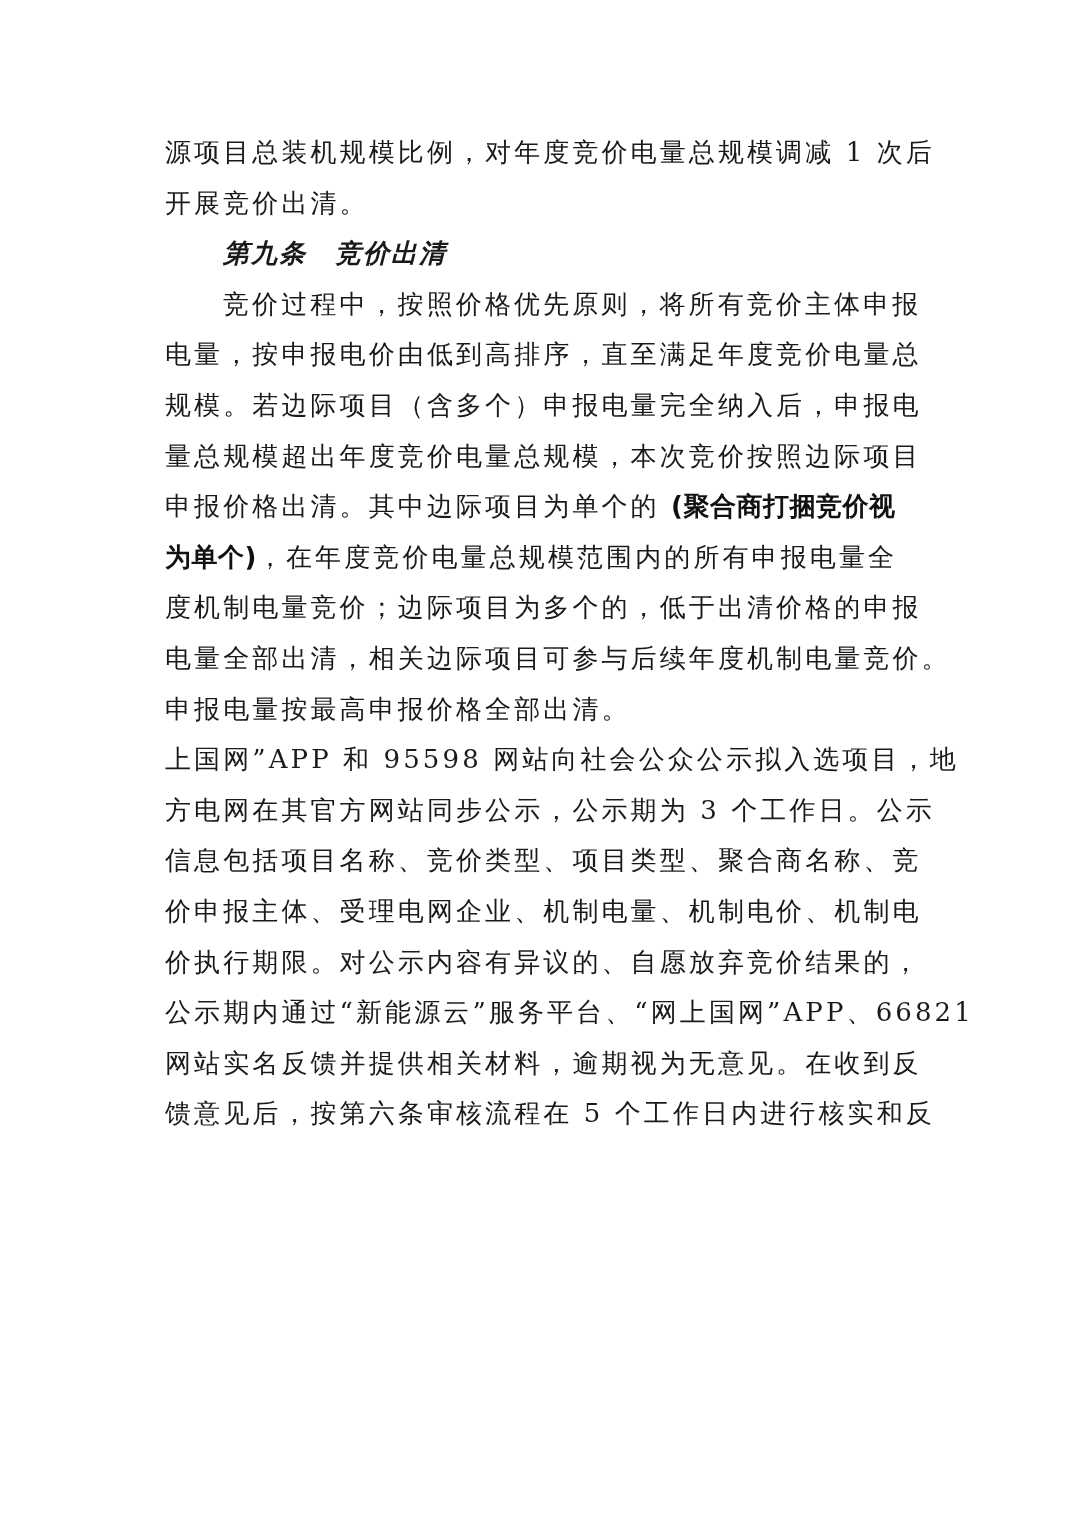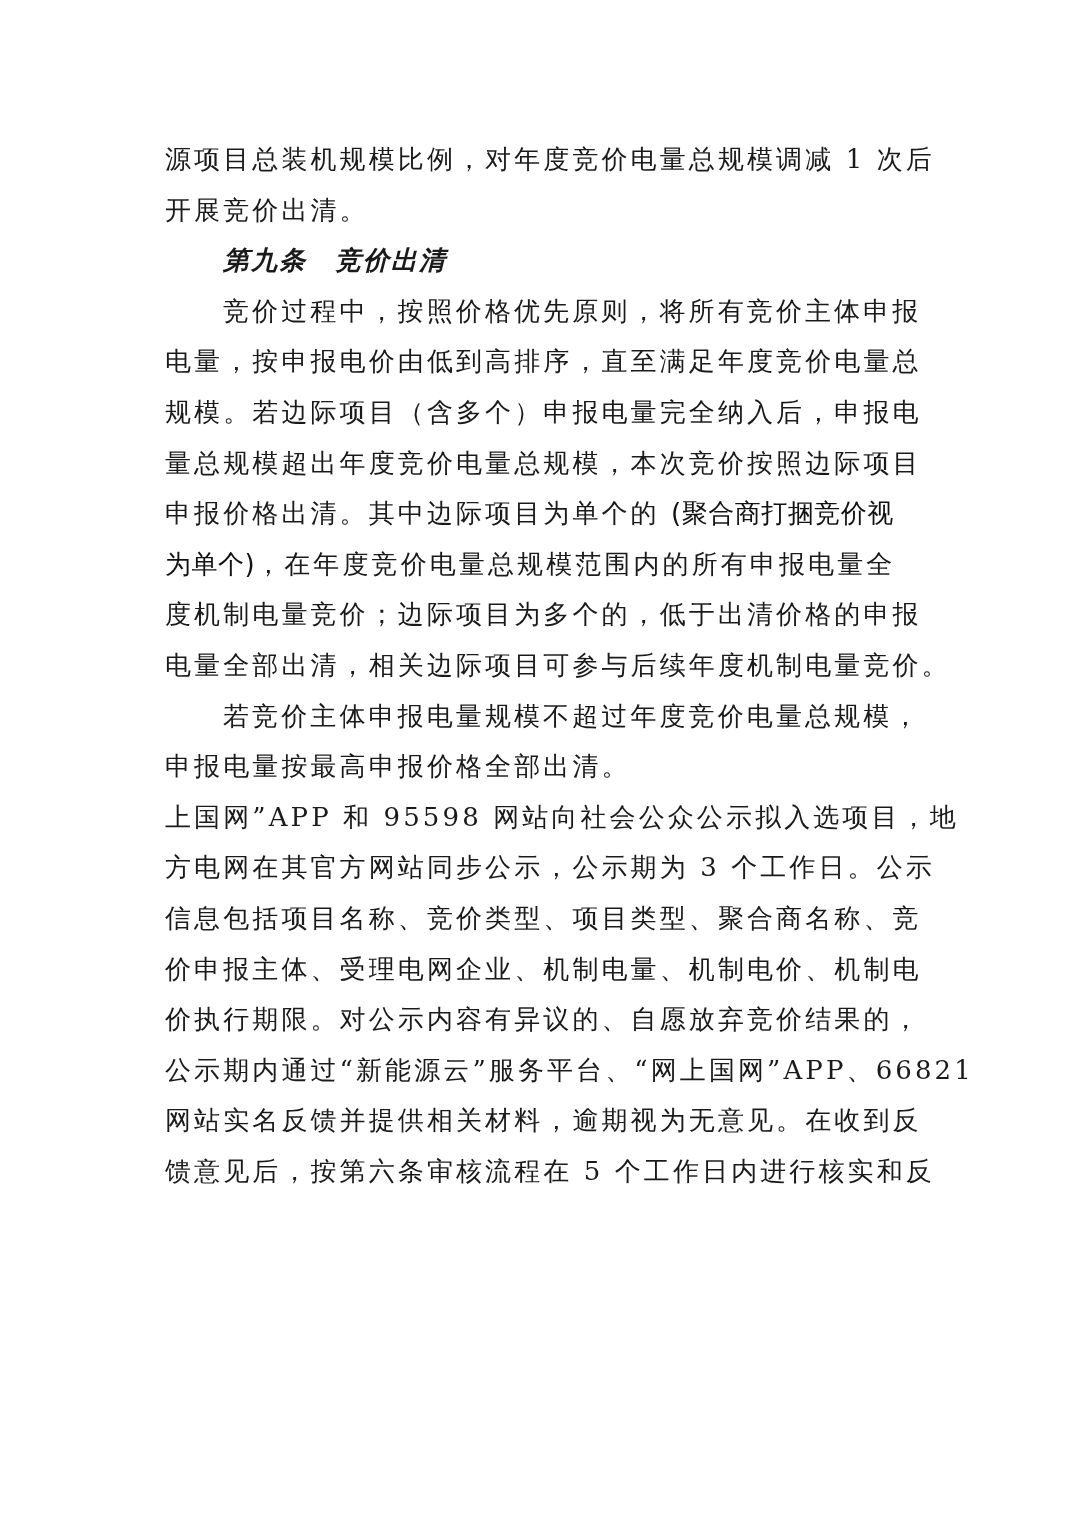--- a/index.html
+++ b/index.html
@@ -10,41 +10,41 @@
   body {
     width: 1080px;
     height: 1527px;
     position: relative;
     overflow: hidden;
     color: #1a1a1a;
   }
   .page {
     position: absolute;
     left: 165px;
-    top: 134px;
+    top: 127px;
     width: 780px;
   }
   .line {
     height: 50.6px;
     line-height: 50.6px;
     font-family: "DejaVu Serif", "Liberation Serif", serif;
     font-size: 26px;
     letter-spacing: 3.1px;
     white-space: nowrap;
   }
   .indent { padding-left: 58px; }
   .heading {
     font-weight: bold;
     letter-spacing: 2px;
     font-style: italic;
   }
   .heading .gap { display: inline-block; width: 28px; }
   .emph {
     font-family: "DejaVu Sans", "Liberation Sans", sans-serif;
-    font-weight: normal;
+    font-weight: bold;
     letter-spacing: 0.5px;
     color: #111;
   }
 </style>
 </head>
 <body>
 
 <div class="page">
 
   <div class="line">源项目总装机规模比例，对年度竞价电量总规模调减 1 次后</div>
@@ -60,21 +60,20 @@
   <div class="line">量总规模超出年度竞价电量总规模，本次竞价按照边际项目</div>
   <div class="line">
     <span>申报价格出清。其中边际项目为单个的</span> <span class="emph">(聚合商打捆竞价视</span>
   </div>
   <div class="line">
     <span class="emph">为单个)</span><span>，在年度竞价电量总规模范围内的所有申报电量全</span>
   </div>
   <div class="line">度机制电量竞价；边际项目为多个的，低于出清价格的申报</div>
   <div class="line">电量全部出清，相关边际项目可参与后续年度机制电量竞价。</div>
 
-  <div class="line indent">若竞价主体申报电量规模不超过年度竞价电量总规模，</div>
   <div class="line">申报电量按最高申报价格全部出清。</div>
 
 
   <div class="line">上国网”APP 和 95598 网站向社会公众公示拟入选项目，地</div>
   <div class="line">方电网在其官方网站同步公示，公示期为 3 个工作日。公示</div>
   <div class="line">信息包括项目名称、竞价类型、项目类型、聚合商名称、竞</div>
   <div class="line">价申报主体、受理电网企业、机制电量、机制电价、机制电</div>
   <div class="line">价执行期限。对公示内容有异议的、自愿放弃竞价结果的，</div>
   <div class="line">公示期内通过“新能源云”服务平台、“网上国网”APP、66821</div>
   <div class="line">网站实名反馈并提供相关材料，逾期视为无意见。在收到反</div>

